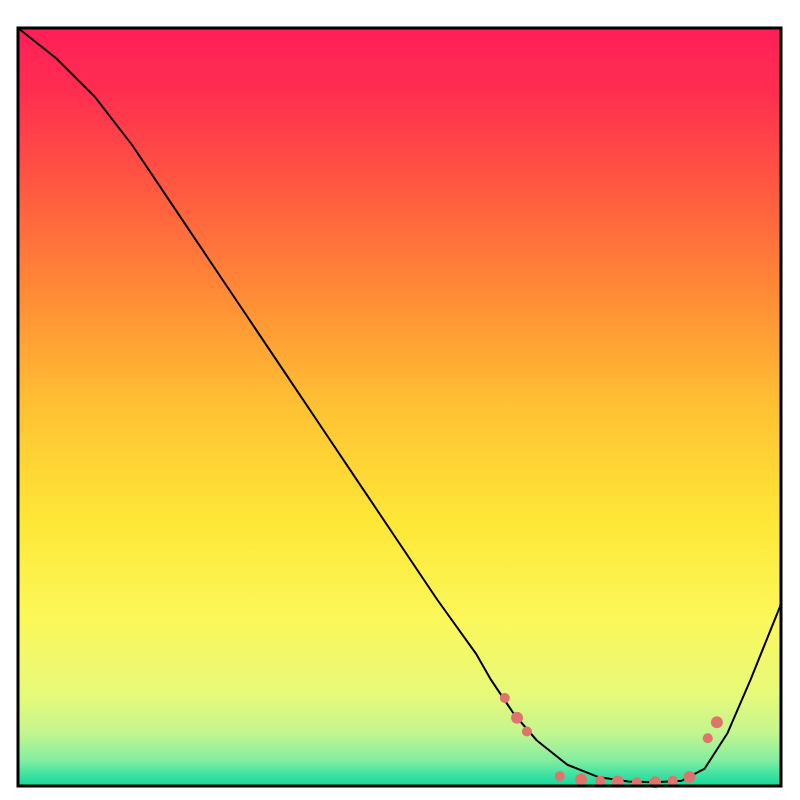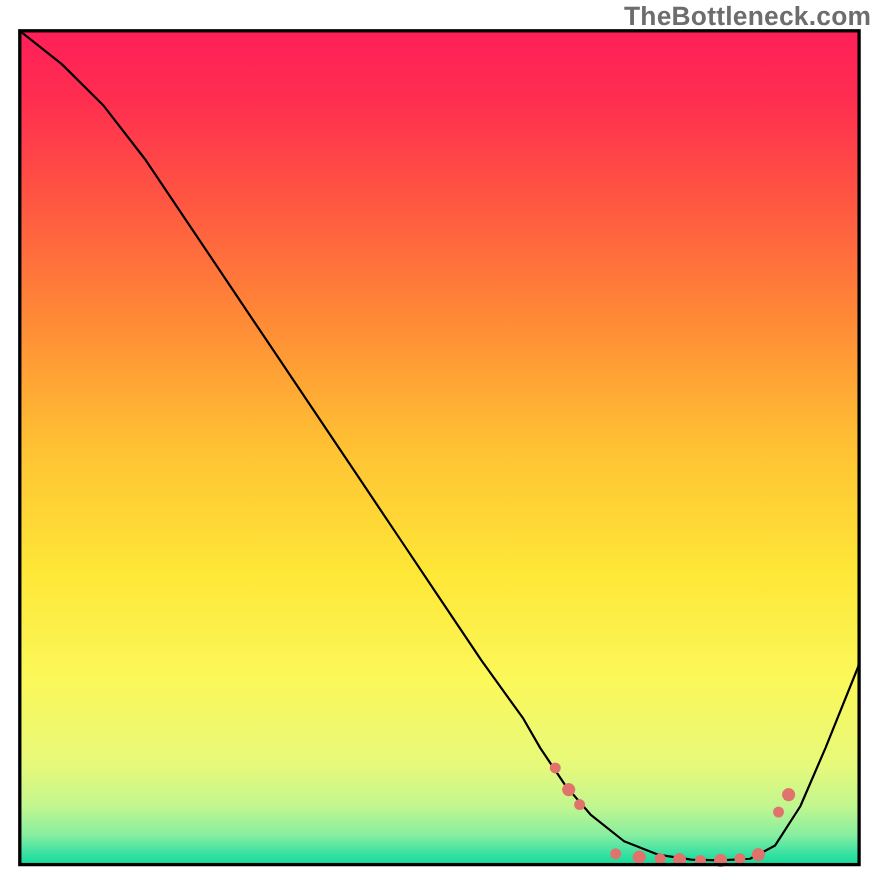--- a/index.html
+++ b/index.html
@@ -27,21 +27,20 @@
     z-index: 10;
   }
   svg {
     display: block;
   }
 </style>
 </head>
 <body>
 
 <div class="frame">
-  <div class="watermark">TheBottleneck.com</div>
   <svg id="chart-svg" width="800" height="800" viewBox="0 0 800 800">
     <defs>
       <linearGradient id="bg-grad" x1="0" y1="0" x2="0" y2="1">
           <stop offset="0.00%" stop-color="#ff1f58"></stop>
           <stop offset="8.00%" stop-color="#ff2d50"></stop>
           <stop offset="20.00%" stop-color="#ff5542"></stop>
           <stop offset="35.00%" stop-color="#ff8b36"></stop>
           <stop offset="50.00%" stop-color="#ffc233"></stop>
           <stop offset="65.00%" stop-color="#fee737"></stop>
           <stop offset="78.00%" stop-color="#fbf85a"></stop>

